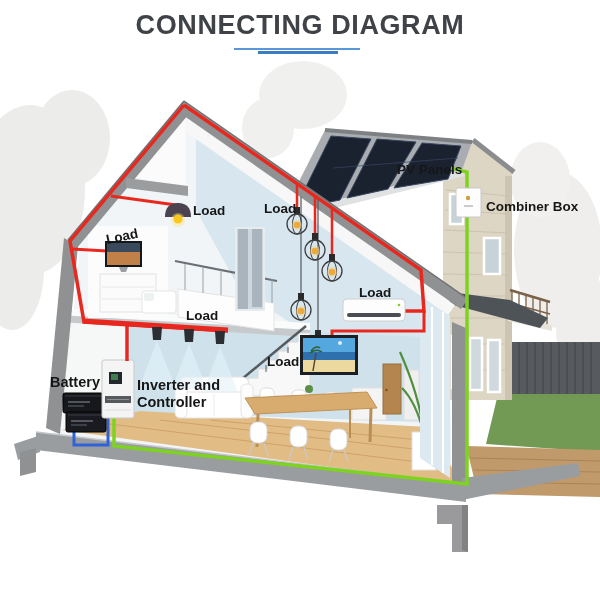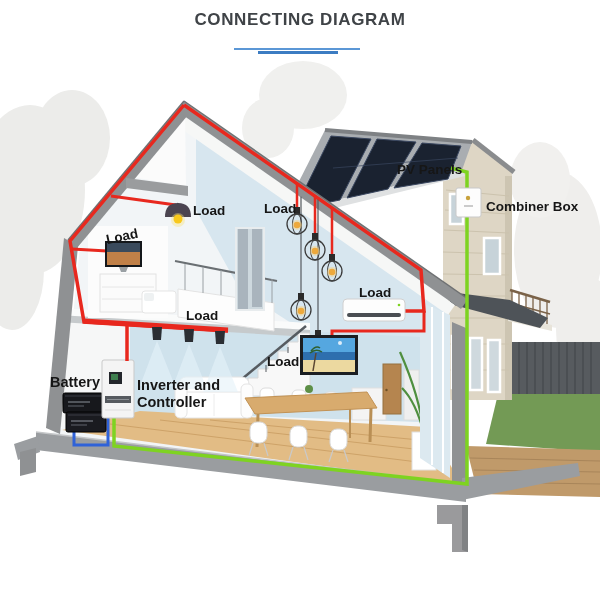--- a/index.html
+++ b/index.html
@@ -1,19 +1,19 @@
 <!DOCTYPE html>
 <html><head>
 <meta charset="utf-8">
 <style>
   html,body{margin:0;padding:0;background:#ffffff;}
   body{width:600px;height:600px;font-family:"Liberation Sans",sans-serif;}
   .page{position:relative;width:600px;height:600px;overflow:hidden;background:#fff;}
   .hdr{position:absolute;top:10px;left:0;width:600px;text-align:center;z-index:5;}
-  .hdr h1{margin:0;font-size:17px;font-weight:bold;color:#3f4347;letter-spacing:.6px;}
+  .hdr h1{margin:0;font-size:27px;font-weight:bold;color:#3f4347;letter-spacing:.6px;}
   .ul-thin{position:absolute;top:38px;left:234px;width:126px;height:2px;background:#5b97d6;}
   .ul-thick{position:absolute;top:41px;left:258px;width:80px;height:3px;background:#3c7cc2;}
   svg{position:absolute;top:0;left:0;}
   text{font-family:"Liberation Sans",sans-serif;font-weight:bold;fill:#161616;}
 </style>
 </head>
 <body>
 
 <div class="page">
   <div class="hdr">

